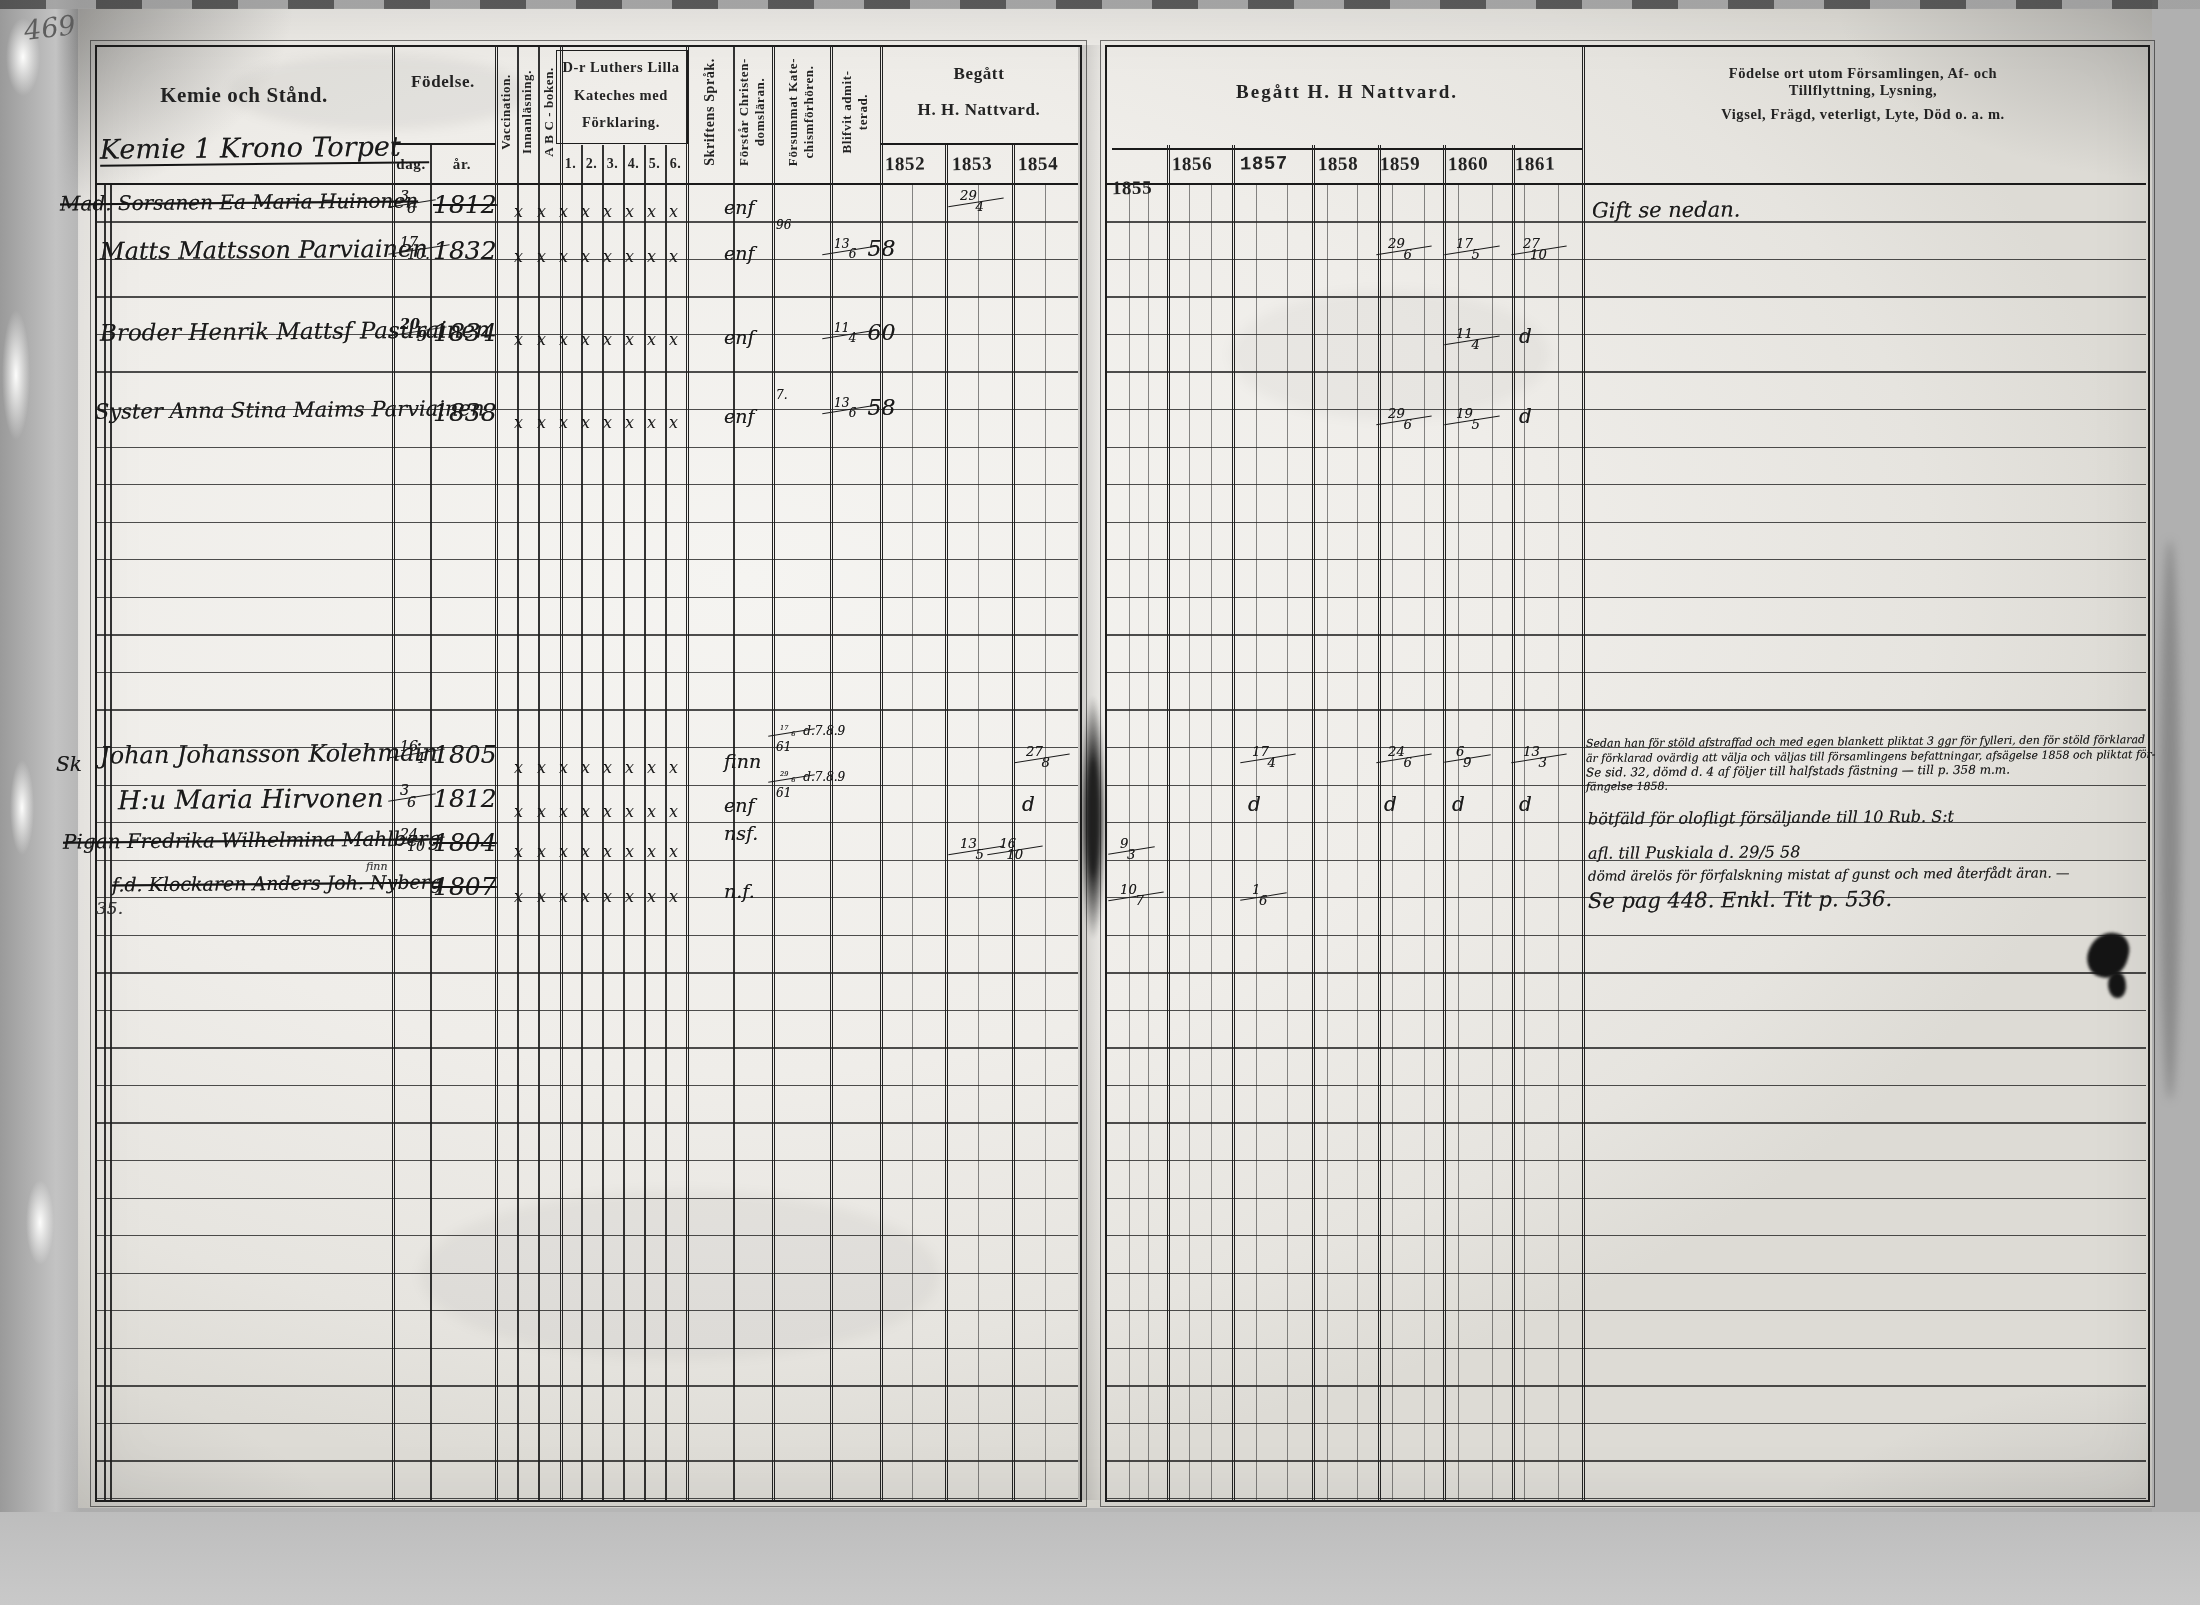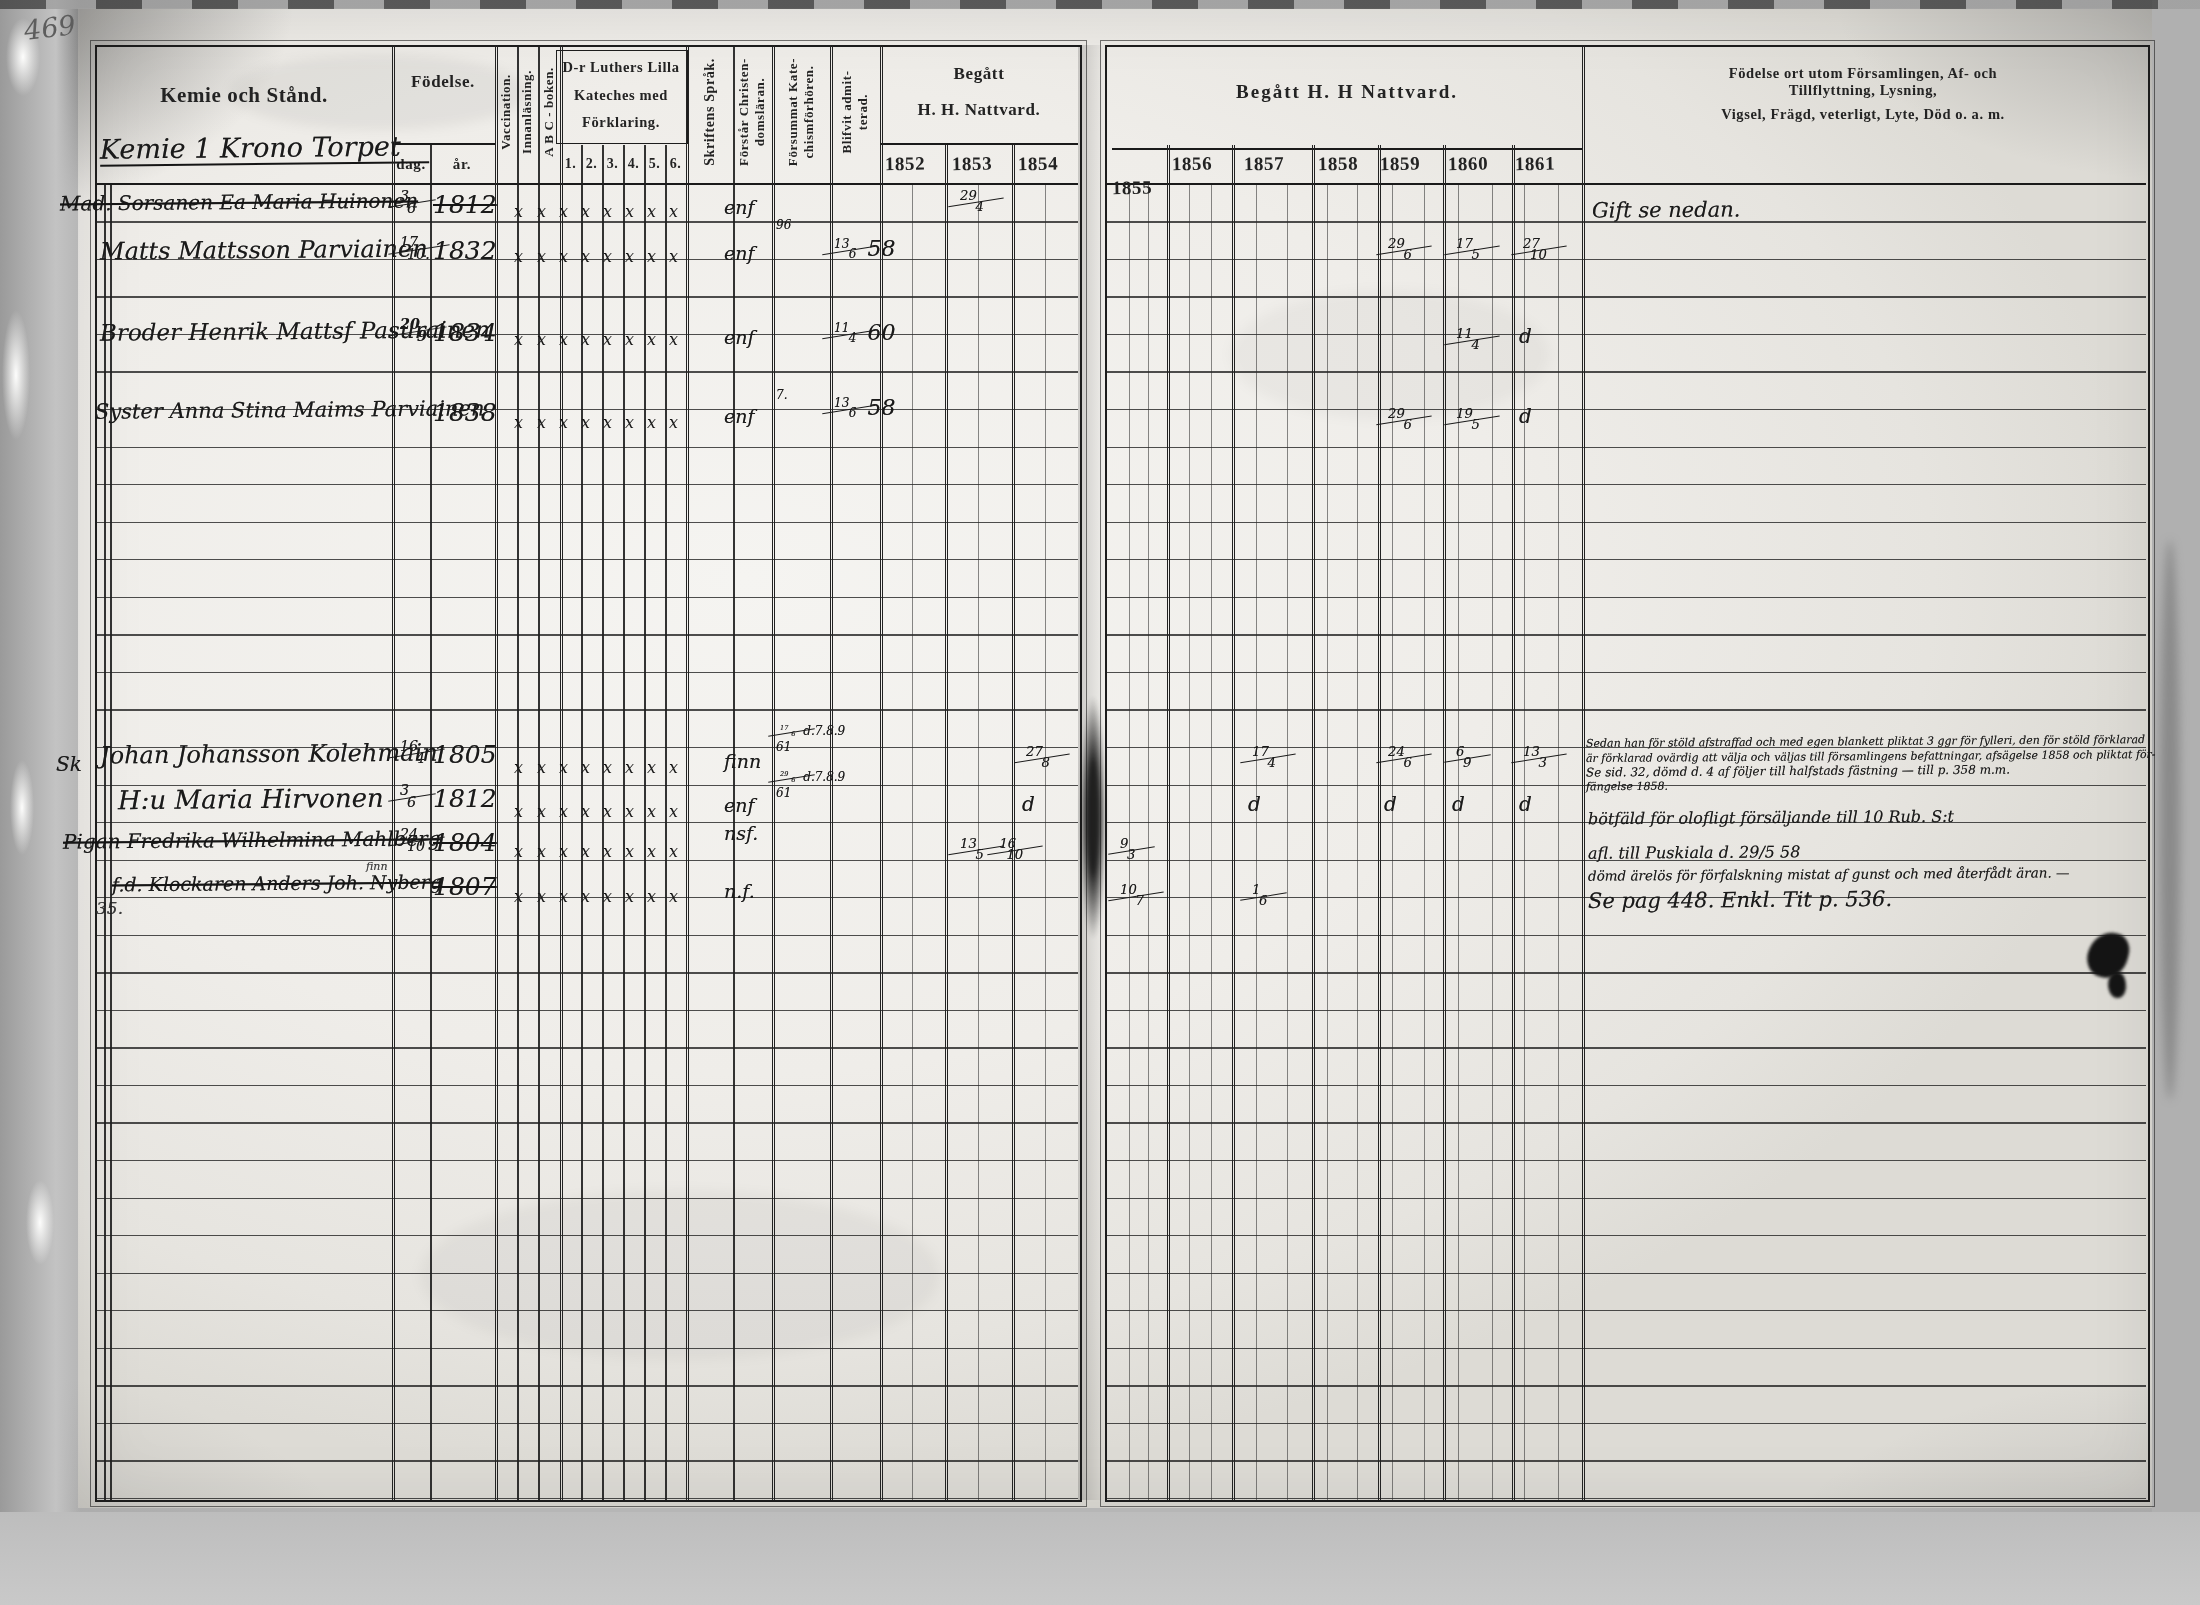--- a/index.html
+++ b/index.html
@@ -126,21 +126,21 @@
         <div class="print" style="left:612.5px;top:164px;font-size:14px;">3.</div>
         <div class="print" style="left:633.5px;top:164px;font-size:14px;">4.</div>
         <div class="print" style="left:654.5px;top:164px;font-size:14px;">5.</div>
         <div class="print" style="left:675.5px;top:164px;font-size:14px;">6.</div>
       </div>
 
     <div class="print" style="left:1347px;top:92px;font-size:19px;letter-spacing:2px;">Begått H. H Nattvard.</div>
     <div id="right-years">
         <div class="print" style="left:1132px;top:164px;font-size:19px;transform:translate(-50%,-50%) rotate(-1deg);margin-top:24px;">1855</div>
         <div class="print" style="left:1192px;top:164px;font-size:19px;transform:translate(-50%,-50%) rotate(-1deg);">1856</div>
-        <div class="print" style="left:1264px;top:164px;font-size:19px;transform:translate(-50%,-50%) rotate(-1deg);">1857</div>
+        <div class="print" style="left:1264px;top:164px;font-size:19px;transform:translate(-50%,-50%) rotate(-1deg);font-family:Liberation Mono, monospace;">1857</div>
         <div class="print" style="left:1338px;top:164px;font-size:19px;transform:translate(-50%,-50%) rotate(-1deg);">1858</div>
         <div class="print" style="left:1400px;top:164px;font-size:19px;transform:translate(-50%,-50%) rotate(-1deg);">1859</div>
         <div class="print" style="left:1468px;top:164px;font-size:19px;transform:translate(-50%,-50%) rotate(-1deg);">1860</div>
         <div class="print" style="left:1535px;top:164px;font-size:19px;transform:translate(-50%,-50%) rotate(-1deg);">1861</div>
       </div>
     <div class="print" style="left:1863px;top:82px;font-size:14.5px;">Födelse ort utom Församlingen, Af- och Tillflyttning, Lysning,</div>
     <div class="print" style="left:1863px;top:114px;font-size:14.5px;">Vigsel, Frägd, veterligt, Lyte, Död o. a. m.</div>
 
     <div class="hw" style="left:100px;top:132px;font-size:27px;transform:rotate(-0.6deg);">
       <span class="heading-underline">Kemie 1 Krono Torpet</span>

